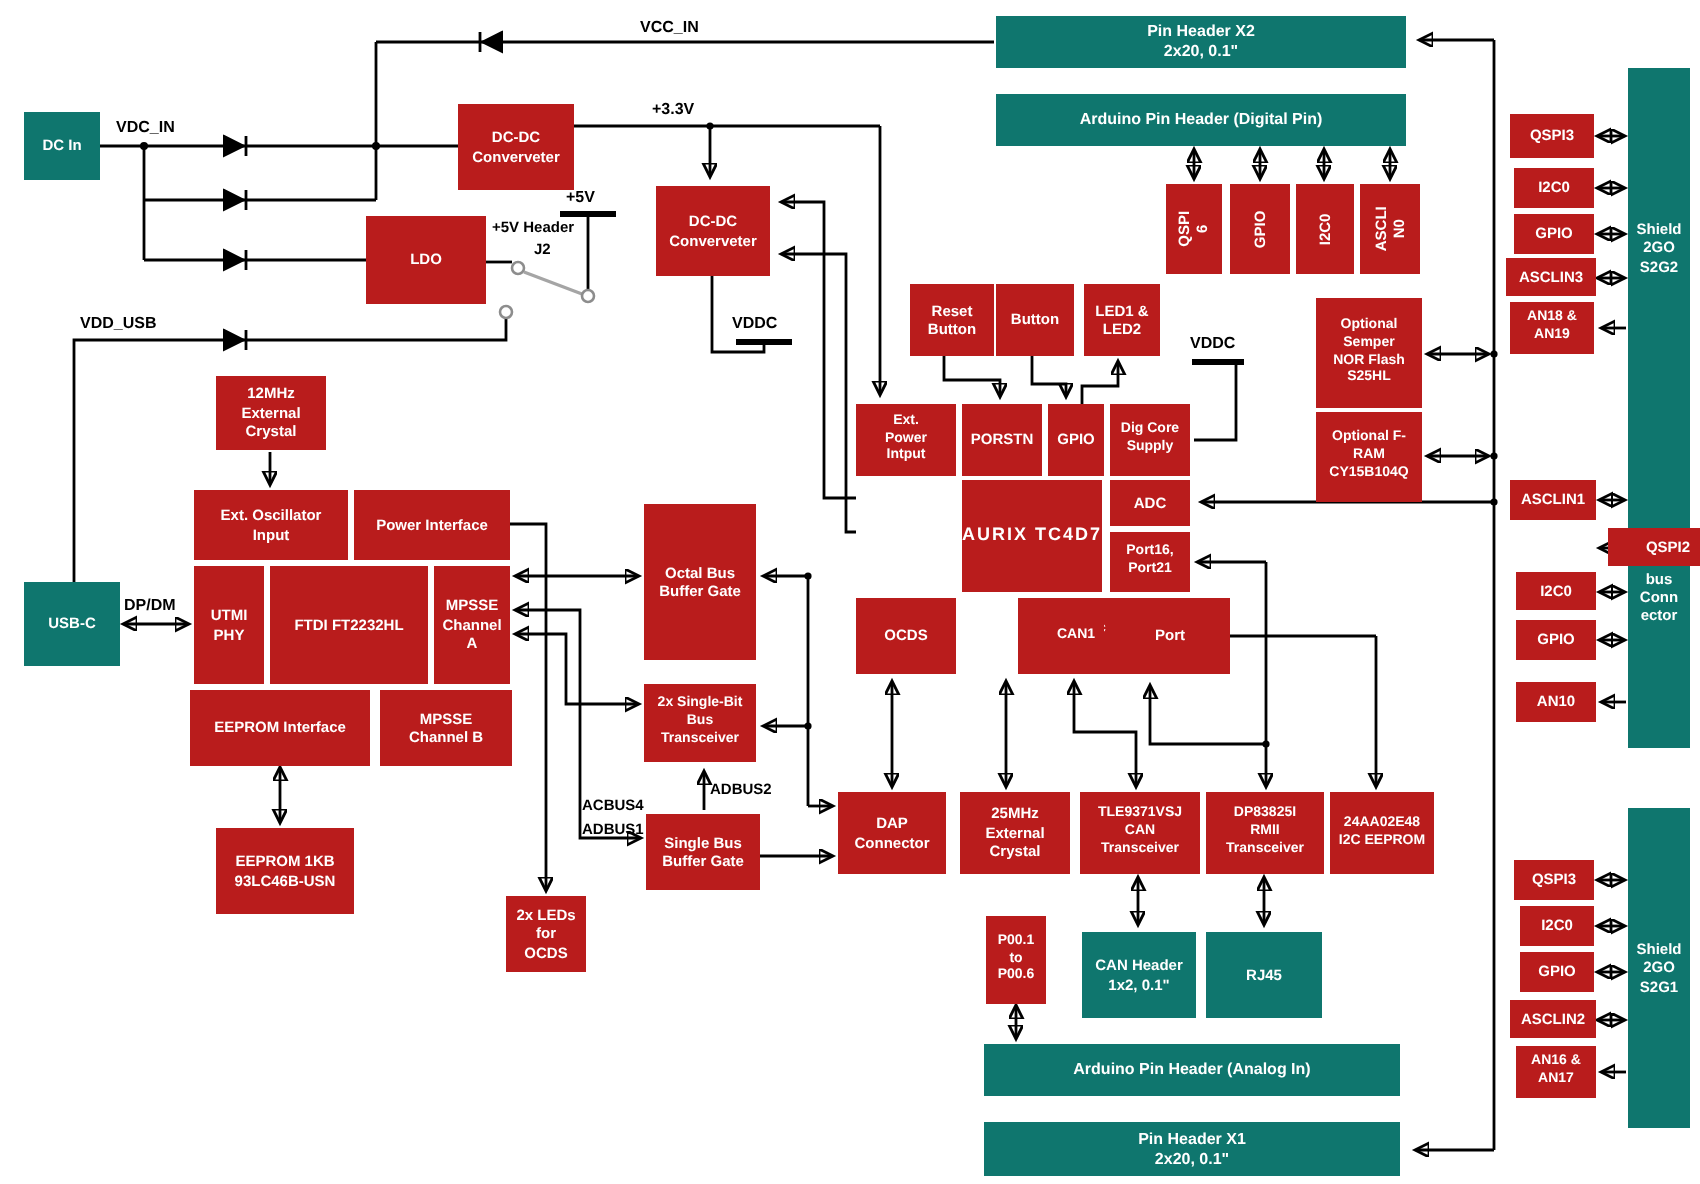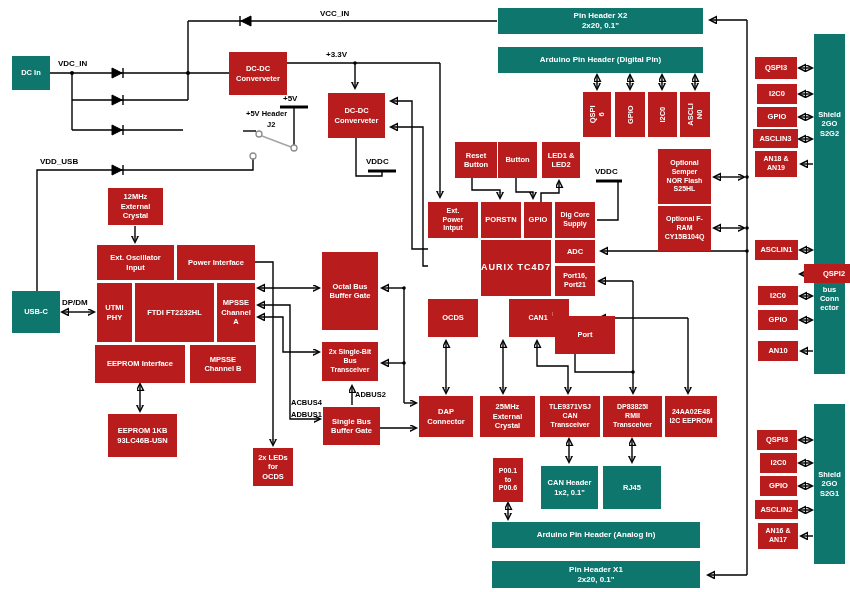--- a/index.html
+++ b/index.html
@@ -194,20 +194,21 @@
 S2G1</div>
 <div class="blk light" style="left:541px;top:466px;width:57px;height:43px">CAN Header
 1x2, 0.1"</div>
 <div class="blk light" style="left:603px;top:466px;width:58px;height:43px">RJ45</div>
 <div class="blk light hdr" style="left:492px;top:522px;width:208px;height:26px">Arduino Pin Header (Analog In)</div>
 <div class="blk light hdr" style="left:492px;top:561px;width:208px;height:27px">Pin Header X1
 2x20, 0.1"</div>
 
 <div class="blk dark" style="left:229px;top:52px;width:58px;height:43px">DC-DC
 Converveter</div>
+<div class="blk dark" style="left:183px;top:108px;width:60px;height:44px">LDO</div>
 <div class="blk dark" style="left:328px;top:93px;width:57px;height:45px">DC-DC
 Converveter</div>
 
 <div class="blk dark" style="left:108px;top:188px;width:55px;height:37px">12MHz
 External
 Crystal</div>
 <div class="blk dark" style="left:97px;top:245px;width:77px;height:35px">Ext. Oscillator
 Input</div>
 <div class="blk dark" style="left:97px;top:283px;width:35px;height:59px">UTMI
 PHY</div>
@@ -241,21 +242,21 @@
 <div class="blk dark" style="left:555px;top:202px;width:40px;height:36px;font-size:7px">Dig Core
 Supply</div>
 <div class="blk dark big" style="left:481px;top:240px;width:70px;height:56px">AURIX  TC4D7</div>
 <div class="blk dark" style="left:555px;top:240px;width:40px;height:23px">ADC</div>
 <div class="blk dark" style="left:555px;top:266px;width:40px;height:30px;font-size:7px">Port16,
 Port21</div>
 <div class="blk dark" style="left:428px;top:299px;width:50px;height:38px">OCDS</div>
 <div class="blk dark" style="left:509px;top:299px;width:60px;height:38px">Ext Osc
 Input</div>
 <div class="blk dark" style="left:524px;top:299px;width:28px;height:38px;font-size:7px">CAN1</div>
-<div class="blk dark" style="left:555px;top:316px;width:60px;height:38px">Port</div>
+<div class="blk dark" style="left:555px;top:299px;width:60px;height:38px">Port</div>
 
 <div class="blk dark" style="left:455px;top:142px;width:42px;height:36px">Reset
 Button</div>
 <div class="blk dark" style="left:498px;top:142px;width:39px;height:36px">Button</div>
 <div class="blk dark" style="left:542px;top:142px;width:38px;height:36px">LED1 &amp;
 LED2</div>
 
 <div class="blk dark" style="left:658px;top:149px;width:53px;height:55px;font-size:7px">Optional
 Semper
 NOR Flash

